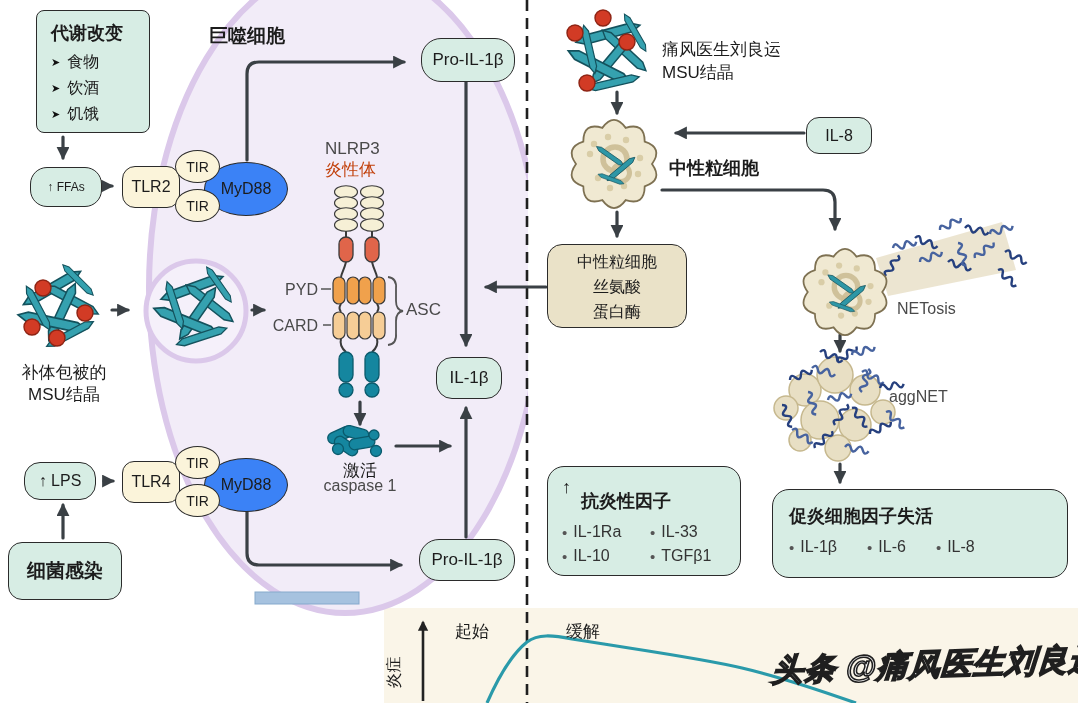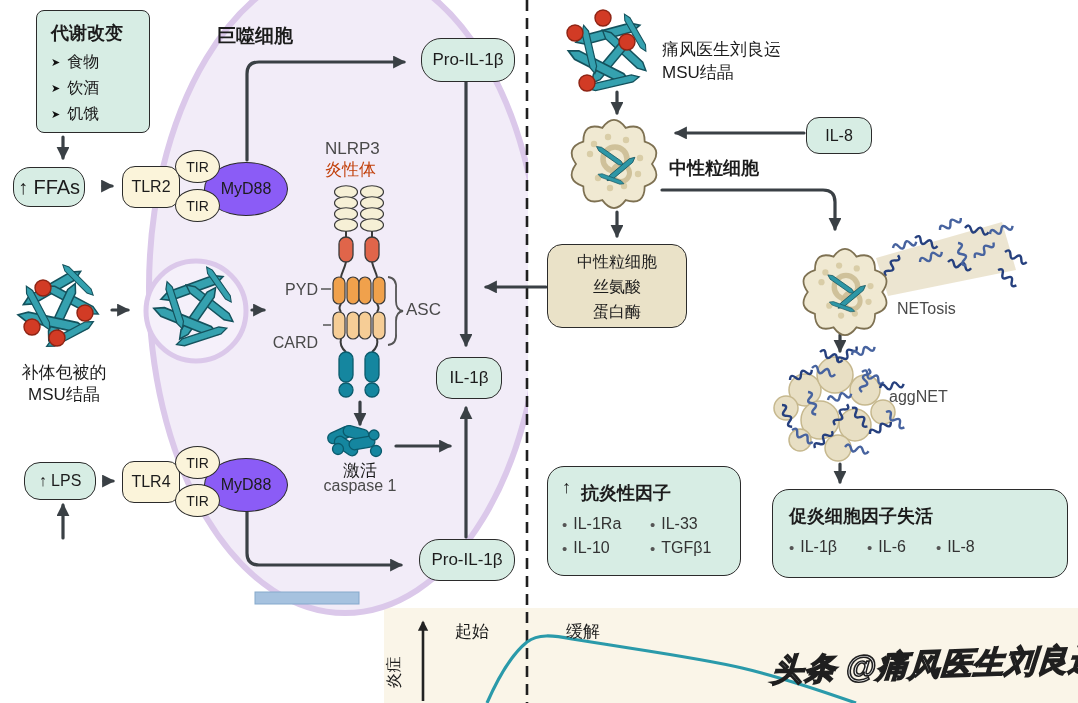--- a/index.html
+++ b/index.html
@@ -2,21 +2,21 @@
 <html><head>
 <meta charset="utf-8">
 <style>
   html,body{margin:0;padding:0;background:#fff;}
   #stage{position:relative;width:1078px;height:703px;background:#ffffff;overflow:hidden;
          font-family:"Liberation Sans","DejaVu Sans",sans-serif;color:#1c1c1c;}
   .abs{position:absolute;}
   .center{display:flex;align-items:center;justify-content:center;}
   .mint{background:#D7EDE4;border:1.6px solid #2b2b2b;}
   .cream{background:#FBF4DA;border:1.6px solid #2b2b2b;}
-  .peach{background:#8b5cf6;border:1.6px solid #2b2b2b;}
+  .peach{background:#3b82f6;border:1.6px solid #2b2b2b;}
   .beige{background:#EAE2C8;border:1.8px solid #2b2b2b;}
   .bold{font-weight:bold;}
   .gray{color:#4a4a4a;}
   .bullet-row{display:flex;align-items:center;}
   .bullet-row .bl{font-size:11px;margin-right:7px;color:#111;}
   .dot{color:#555;margin-right:6px;font-size:15px;}
   #watermark{font-size:31px;font-weight:bold;font-style:italic;color:#ffffff;
              -webkit-text-stroke:1.6px #1f1f1f;letter-spacing:1px;
              transform:rotate(-2deg) skewX(-6deg);white-space:nowrap;}
   svg{position:absolute;left:0;top:0;}
@@ -256,53 +256,54 @@
   <div class="bullet-row" style="font-size:16px;line-height:26px;">
         <span class="bl">➤</span>
         <span>饮酒</span>
       </div>
   <div class="bullet-row" style="font-size:16px;line-height:26px;">
         <span class="bl">➤</span>
         <span>饥饿</span>
       </div>
 </div>
 
-<div class="abs mint center" style="left:13px;top:167px;width:70px;height:38px;border-radius:17px;font-size:20px;">↑ FFAs</div>
+<div class="abs mint center" style="left:30px;top:167px;width:70px;height:38px;border-radius:17px;font-size:12px;">↑ FFAs</div>
 
 <div class="abs peach center" style="left:204px;top:162px;width:82px;height:52px;border-radius:50%;font-size:16px;">MyD88</div>
 <div class="abs cream center" style="left:122px;top:166px;width:56px;height:40px;border-radius:13px;font-size:16px;">TLR2</div>
 <div class="abs cream center" style="left:175px;top:150px;width:43px;height:31px;border-radius:50%;font-size:14px;">TIR</div>
 <div class="abs cream center" style="left:175px;top:189px;width:43px;height:31px;border-radius:50%;font-size:14px;">TIR</div>
 
-<div class="abs bold" style="left:217px;top:23px;font-size:19px;">巨噬细胞</div>
+<div class="abs bold" style="left:209px;top:23px;font-size:19px;">巨噬细胞</div>
 
 <div class="abs mint center" style="left:421px;top:38px;width:92px;height:42px;border-radius:20px;font-size:17px;">Pro-IL-1β</div>
 
 <div class="abs gray" style="left:325px;top:138px;font-size:17px;line-height:21px;text-align:left;">
   <div>NLRP3</div>
   <div style="color:#c2410c">炎性体</div>
 </div>
 
 <div class="abs gray" style="left:278px;top:281px;width:40px;text-align:right;font-size:16px;">PYD</div>
-<div class="abs gray" style="left:270px;top:334px;width:48px;text-align:right;font-size:16px;">CARD</div>
+<div class="abs gray" style="left:270px;top:317px;width:48px;text-align:right;font-size:16px;">CARD</div>
 <div class="abs gray" style="left:406px;top:300px;font-size:17px;">ASC</div>
 
 <div class="abs" style="left:340px;top:459px;width:40px;text-align:center;font-size:17px;">激活</div>
 <div class="abs gray" style="left:317px;top:477px;width:86px;text-align:center;font-size:16px;">caspase 1</div>
 
 <div class="abs mint center" style="left:436px;top:357px;width:64px;height:40px;border-radius:16px;font-size:17px;">IL-1β</div>
 
 <div class="abs mint center" style="left:419px;top:539px;width:94px;height:40px;border-radius:20px;font-size:17px;">Pro-IL-1β</div>
 
 <div class="abs peach center" style="left:204px;top:458px;width:82px;height:52px;border-radius:50%;font-size:16px;">MyD88</div>
 <div class="abs cream center" style="left:122px;top:461px;width:56px;height:40px;border-radius:12px;font-size:16px;">TLR4</div>
 <div class="abs cream center" style="left:175px;top:446px;width:43px;height:31px;border-radius:50%;font-size:14px;">TIR</div>
 <div class="abs cream center" style="left:175px;top:484px;width:43px;height:31px;border-radius:50%;font-size:14px;">TIR</div>
 
 <div class="abs mint center" style="left:24px;top:462px;width:70px;height:36px;border-radius:16px;font-size:16px;">↑ LPS</div>
+<div class="abs mint center bold" style="left:8px;top:542px;width:112px;height:56px;border-radius:14px;font-size:19px;">细菌感染</div>
 
 <div class="abs" style="left:8px;top:362px;width:112px;text-align:center;font-size:17px;line-height:22px;">
   <div>补体包被的</div>
   <div>MSU结晶</div>
 </div>
 
 <div class="abs" style="left:662px;top:38px;font-size:17px;line-height:23px;">
   <div>痛风医生刘良运</div>
   <div>MSU结晶</div>
 </div>
@@ -316,21 +317,21 @@
   <div>丝氨酸</div>
   <div>蛋白酶</div>
 </div>
 
 <div class="abs gray" style="left:897px;top:300px;font-size:16px;">NETosis</div>
 <div class="abs gray" style="left:889px;top:388px;font-size:16px;">aggNET</div>
 
 <div class="abs mint" style="left:547px;top:466px;width:194px;height:110px;border-radius:17px;box-sizing:border-box;padding:10px 0 0 14px;">
   <div style="display:flex;align-items:flex-start;">
     <span style="font-size:18px;margin-right:10px;">↑</span>
-    <span class="bold" style="font-size:18px;margin-top:4px;">抗炎性因子</span>
+    <span class="bold" style="font-size:18px;margin-top:12px;">抗炎性因子</span>
   </div>
   <div style="display:grid;grid-template-columns:88px auto;row-gap:6px;margin-top:10px;font-size:16px;color:#333;">
     <div class="bullet-row">
           <span class="dot">•</span>
           <span>IL-1Ra</span>
         </div>
     <div class="bullet-row">
           <span class="dot">•</span>
           <span>IL-33</span>
         </div>

